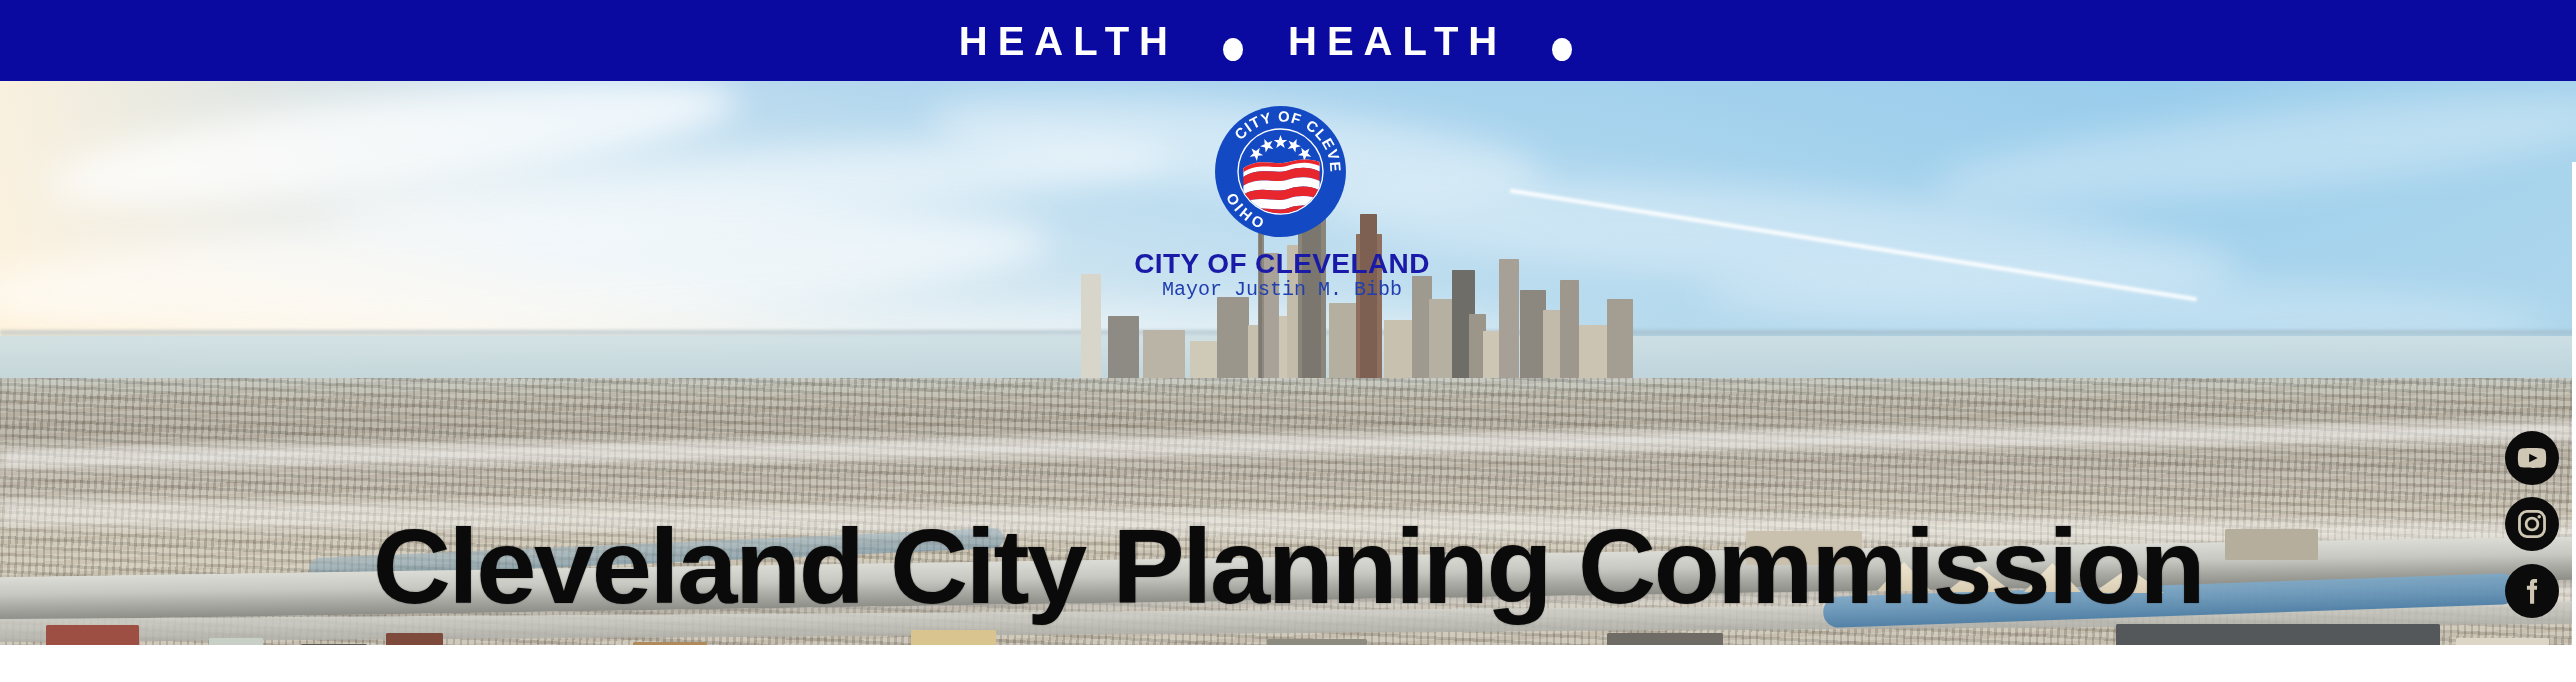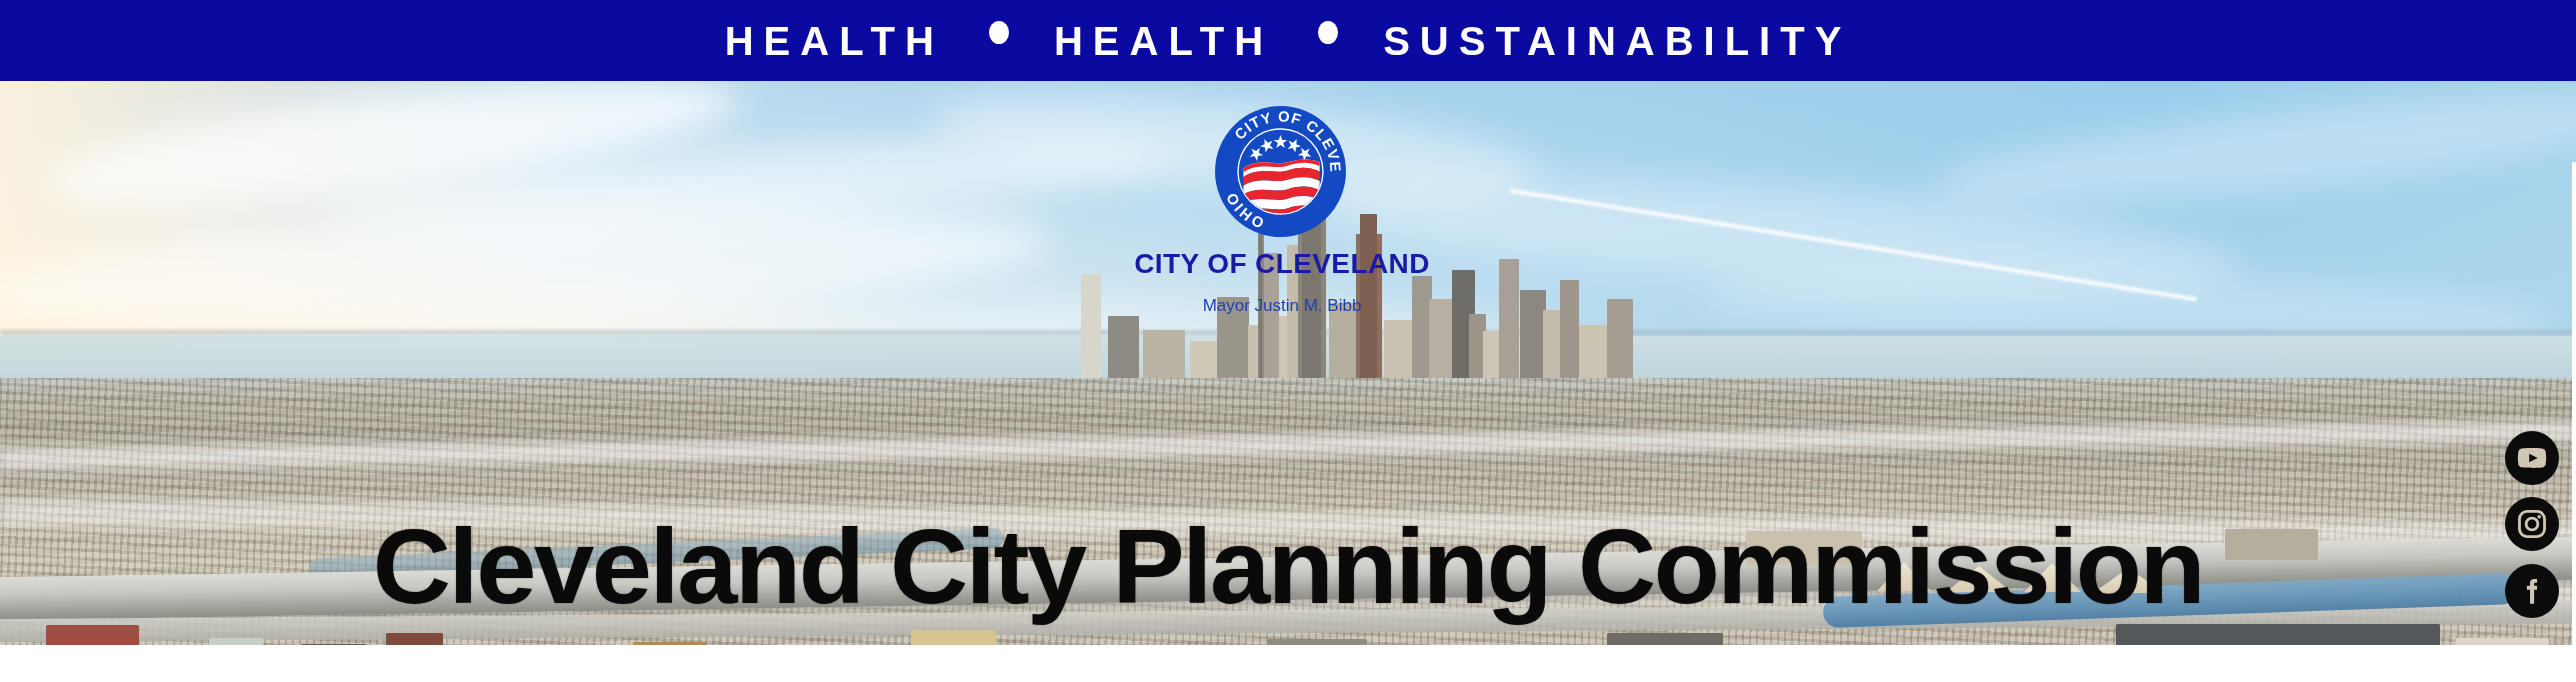--- a/index.html
+++ b/index.html
@@ -7,21 +7,21 @@
 
   .page{position:relative;width:2576px;height:682px;background:#ffffff;overflow:hidden;}
 
   
   .topbar{
     position:absolute;left:0;top:0;width:2576px;height:81px;
     background:#0a0aa0;
     display:flex;align-items:center;justify-content:center;
     letter-spacing:0;
   }
-  .topbar-inner{display:flex;align-items:flex-start;gap:0;}
+  .topbar-inner{display:flex;align-items:flex-end;gap:0;}
   .topbar-word{
     color:#ffffff;
     font-family:"Liberation Sans",sans-serif;
     font-weight:bold;
     font-size:40px;
     letter-spacing:10px;
     line-height:1;
     white-space:nowrap;
   }
   .topbar-dot{
@@ -154,23 +154,23 @@
   
   .seal-wrap{position:absolute;left:1213px;top:23px;width:135px;height:151px;}
   .seal{width:135px;height:135px;display:block;}
 
   .seal-title{
     position:absolute;left:977px;top:168px;width:610px;text-align:center;
     color:#1a1aa8;font-family:"Liberation Sans",sans-serif;
     font-weight:bold;font-size:28px;letter-spacing:0.4px;line-height:1.05;
   }
   .seal-sub{
-    position:absolute;left:977px;top:216px;width:610px;text-align:center;
-    color:#1f3fb0;font-family:Liberation Sans, sans-serif;
-    font-size:17px;line-height:1.05;
+    position:absolute;left:977px;top:198px;width:610px;text-align:center;
+    color:#1f3fb0;font-family:Liberation Mono, monospace;
+    font-size:20px;line-height:1.05;
   }
 
   
   .main-title{
     position:absolute;left:0;top:433px;width:2576px;text-align:center;
     font-family:"Liberation Sans",sans-serif;
     font-weight:bold;
     font-size:105px;
     line-height:1;
     color:#0a0a0a;
@@ -198,21 +198,20 @@
 <body>
 
 <div class="page">
 
   <div class="topbar">
     <div class="topbar-inner">
       <span class="topbar-word">HEALTH</span>
       <span class="topbar-dot"></span>
       <span class="topbar-word">HEALTH</span>
       <span class="topbar-dot"></span>
-      <span class="topbar-word">SUSTAINABILITY</span>
     </div>
   </div>
 
   <div class="hero">
 
     <div class="sky"></div>
     <div class="warmglow"></div>
     <div class="cloud c1"></div>
     <div class="cloud c2"></div>
     <div class="cloud c3"></div>

